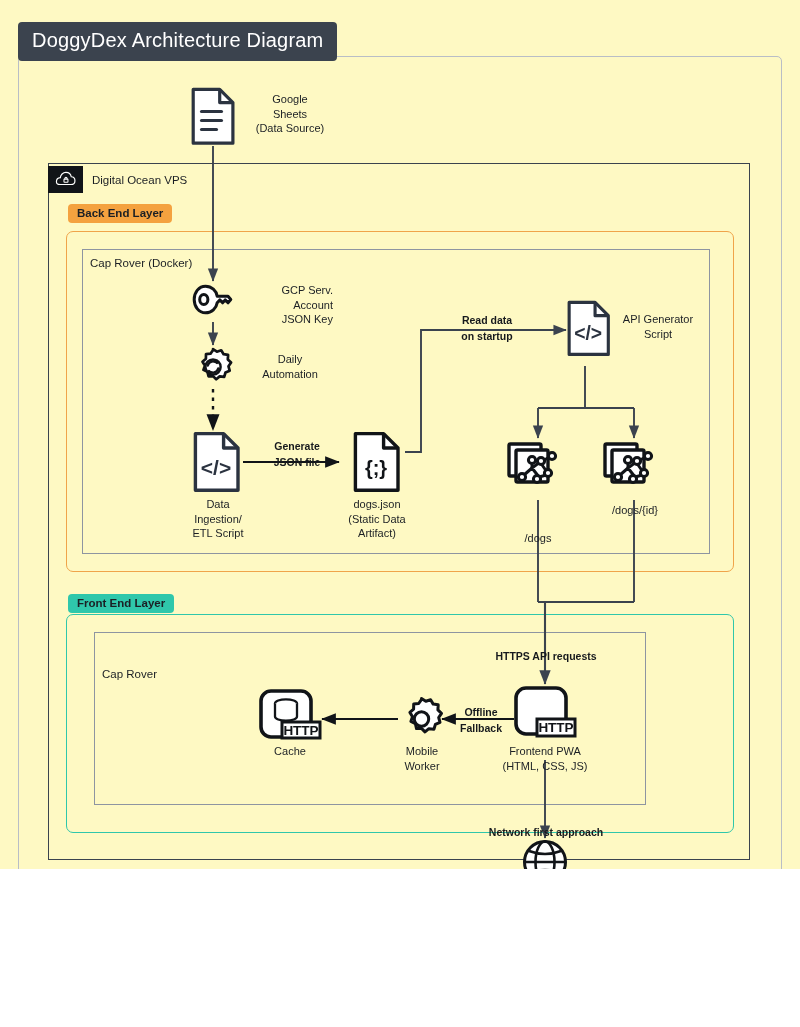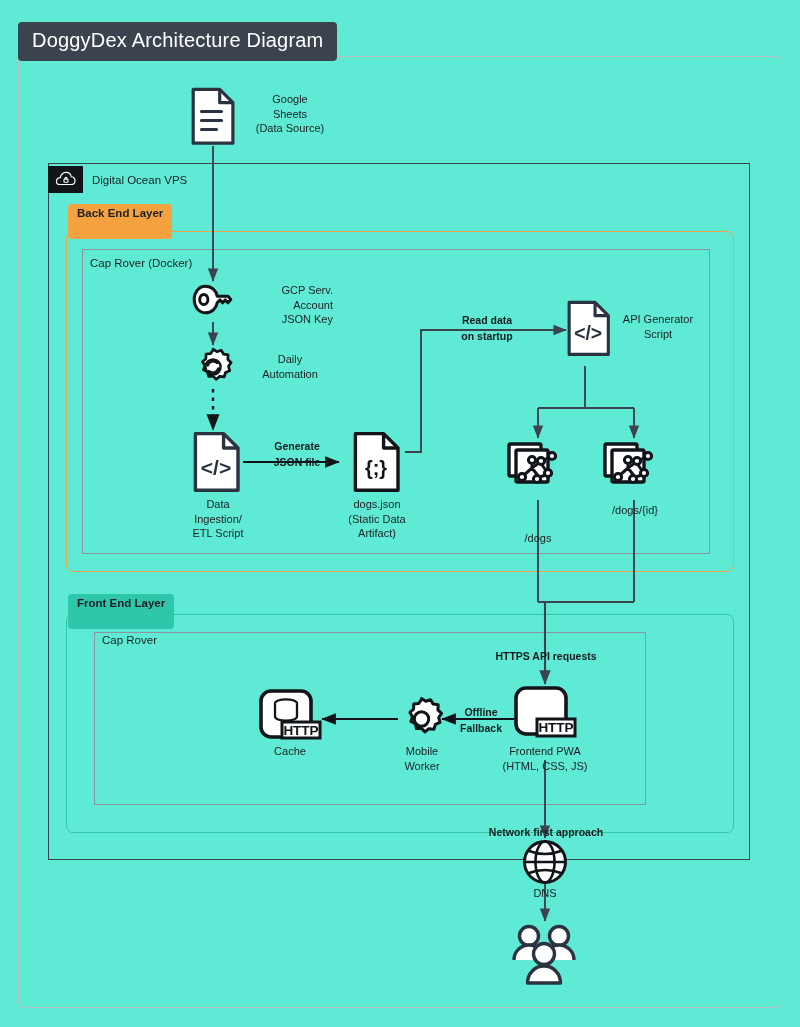--- a/index.html
+++ b/index.html
@@ -4,22 +4,22 @@
 <style>
   * { box-sizing: border-box; }
   html, body {
     margin: 0; padding: 0;
     background: #ffffff;
     font-family: "Liberation Sans", sans-serif;
   }
   #canvas {
     position: relative;
     width: 800px;
-    height: 1027px;
-    background: #5eead4;
+    height: 869px;
+    background: #fef9c3;
     overflow: hidden;
   }
 
   
   #title-badge {
     position: absolute;
     left: 18px; top: 22px;
     padding: 7px 14px 9px 14px;
     background: #3b434e;
     color: #ffffff;
@@ -53,40 +53,40 @@
     border: 1.6px solid #2fc7ab; border-radius: 7px;
   }
   #caprover-front-frame {
     left: 94px; top: 632px; width: 552px; height: 173px;
     border: 1.3px solid #8e95a1;
   }
 
   
   .layer-chip {
     position: absolute;
-    padding: 3px 9px 20px 9px;
+    padding: 3px 9px 4px 9px;
     font-size: 11.5px;
     font-weight: bold;
     color: #1b1f24;
     border-radius: 4px;
     z-index: 20;
     white-space: nowrap;
   }
   #chip-backend { left: 68px; top: 204px; background: #f4a23f; }
   #chip-frontend { left: 68px; top: 594px; background: #2fc7ab; }
 
   .frame-label {
     position: absolute;
     font-size: 11.5px;
     color: #1b1f24;
     z-index: 20;
     white-space: nowrap;
   }
   #label-caprover-back { left: 90px; top: 257px; }
-  #label-caprover-front { left: 102px; top: 634px; }
+  #label-caprover-front { left: 102px; top: 668px; }
 
   
   #vps-header {
     position: absolute;
     left: 48px; top: 166px;
     display: flex; align-items: center;
     z-index: 22;
   }
   #vps-icon-box {
     width: 35px; height: 27px;

